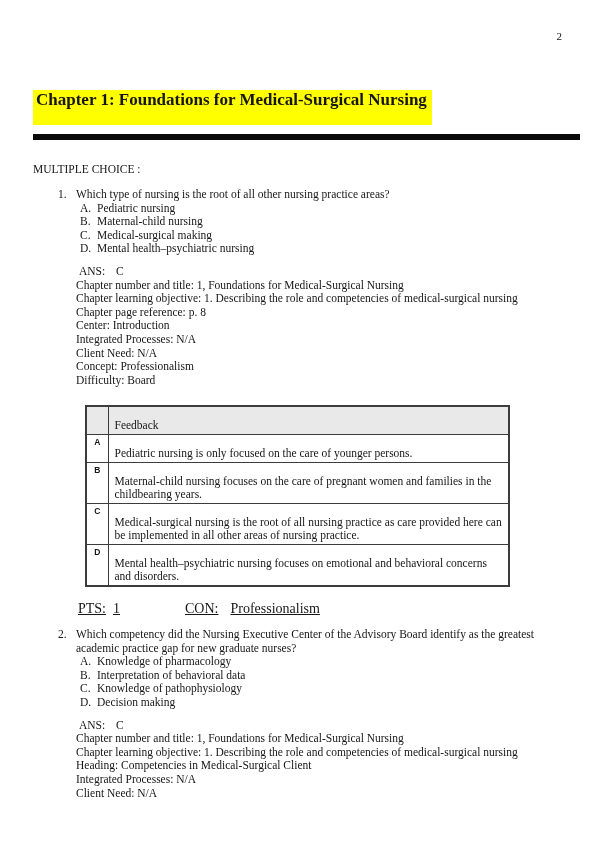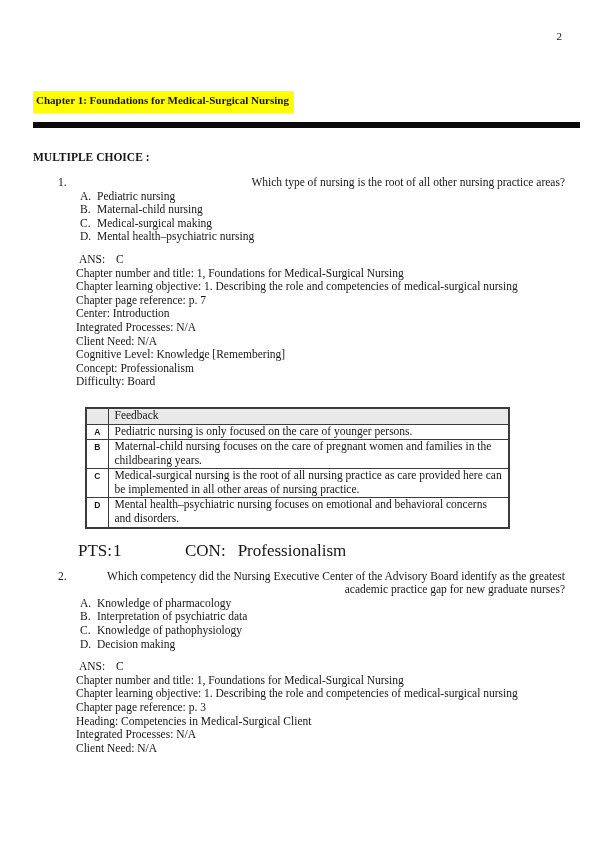--- a/index.html
+++ b/index.html
@@ -14,35 +14,35 @@
   .page { position:absolute; inset:0; padding:28px 35px 0 33px; }
   .page-number {
     position:absolute; top:30px; right:38px;
     font-size:11px; line-height:13px;
   }
   .chapter-heading { margin-top:62px; }
   .chapter-heading .hl {
     display:inline-block;
     background:#ffff00;
     font-weight:bold;
-    font-size:11px;
+    font-size:17px;
     line-height:15px;
-    padding:2px 5px 5px 3px;
+    padding:2px 5px 18px 3px;
   }
   .rule { height:6px; background:#0a0a0a; margin-top:9px; width:547px; }
   .section-title {
     margin-top:22px;
-    font-weight:bold;
+    font-weight:normal;
     font-size:11.5px;
     line-height:14px;
   }
   .qblock { font-size:11.5px; line-height:13.6px; }
   .q-row { display:flex; margin-top:12px; }
   .q-num { flex:none; width:18px; margin-left:25px; }
-  .q-text { width:492px;text-align:right; }
+  .q-text { width:492px; }
   .option { display:flex; }
   .opt-letter { flex:none; width:17px; margin-left:47px; }
   .opt-text { flex:1; }
   .ans-block { margin-top:9px; margin-left:43px; }
   .ans-line .ans-label { margin-left:3px; }
   .ans-line .ans-value { margin-left:8px; }
   .meta-line { }
   table.feedback {
     border-collapse:collapse;
     margin:18px 0 0 52px;
@@ -54,24 +54,24 @@
   table.feedback td { border:1px solid #3c3c3c; vertical-align:top; }
   table.feedback td.letter {
     width:22px;
     text-align:center;
     font-family:"Liberation Sans", sans-serif;
     font-weight:bold;
     font-size:8.5px;
     line-height:11px;
     padding-top:2px;
   }
-  table.feedback td.text { padding:0 4px 1px 6px; }
+  table.feedback td.text { padding:12px 4px 1px 6px; }
   table.feedback tr.head td { background:#e9e9e9; height:14px; }
   table.feedback tr.head td.text { font-size:11.5px; }
-  .pts-row { display:flex; margin-top:15px; margin-left:45px; font-size:17px; line-height:14px; }
+  .pts-row { display:flex; margin-top:15px; margin-left:45px; font-size:14px; line-height:14px;text-decoration:underline; }
   .pts-label { width:35px; }
   .pts-value { width:72px; }
   .con-label { margin-right:12px; }
 </style>
 </head>
 <body>
 
 <div class="page">
 
   <div class="page-number">2</div>
@@ -106,25 +106,24 @@
       <span class="opt-text">Mental health–psychiatric nursing</span>
     </div>
 
     <div class="ans-block">
       <div class="ans-line">
         <span class="ans-label">ANS:</span>
         <span class="ans-value">C</span>
       </div>
       <div class="meta-line">Chapter number and title: 1, Foundations for Medical-Surgical Nursing</div>
       <div class="meta-line">Chapter learning objective: 1. Describing the role and competencies of medical-surgical nursing</div>
-      <div class="meta-line">Chapter page reference: p. 7</div>
+      <div class="meta-line">Chapter page reference: p. 8</div>
       <div class="meta-line">Center: Introduction</div>
       <div class="meta-line">Integrated Processes: N/A</div>
       <div class="meta-line">Client Need: N/A</div>
-      <div class="meta-line">Cognitive Level: Knowledge [Remembering]</div>
       <div class="meta-line">Concept: Professionalism</div>
       <div class="meta-line">Difficulty: Board</div>
     </div>
 
     <table class="feedback">
       <tbody>
           <tr class="head">
         <td class="letter"></td>
         <td class="text">Feedback</td>
       </tr>
@@ -159,38 +158,37 @@
     <div class="q-row">
       <span class="q-num">2.</span>
       <span class="q-text">Which competency did the Nursing Executive Center of the Advisory Board identify as the greatest academic practice gap for new graduate nurses?</span>
     </div>
     <div class="option">
       <span class="opt-letter">A.</span>
       <span class="opt-text">Knowledge of pharmacology</span>
     </div>
     <div class="option">
       <span class="opt-letter">B.</span>
-      <span class="opt-text">Interpretation of psychiatric data</span>
+      <span class="opt-text">Interpretation of behavioral data</span>
     </div>
     <div class="option">
       <span class="opt-letter">C.</span>
       <span class="opt-text">Knowledge of pathophysiology</span>
     </div>
     <div class="option">
       <span class="opt-letter">D.</span>
       <span class="opt-text">Decision making</span>
     </div>
 
     <div class="ans-block">
       <div class="ans-line">
         <span class="ans-label">ANS:</span>
         <span class="ans-value">C</span>
       </div>
       <div class="meta-line">Chapter number and title: 1, Foundations for Medical-Surgical Nursing</div>
       <div class="meta-line">Chapter learning objective: 1. Describing the role and competencies of medical-surgical nursing</div>
-      <div class="meta-line">Chapter page reference: p. 3</div>
       <div class="meta-line">Heading: Competencies in Medical-Surgical Client</div>
       <div class="meta-line">Integrated Processes: N/A</div>
       <div class="meta-line">Client Need: N/A</div>
     </div>
   </div>
 
 </div>
 
 </body></html>

